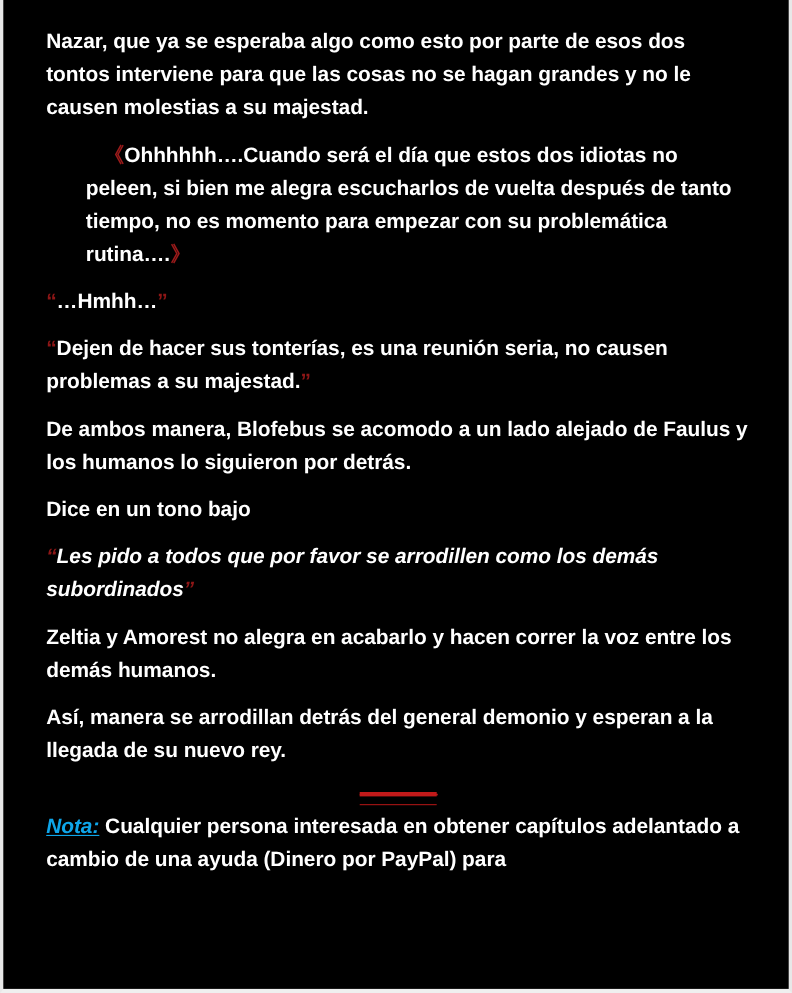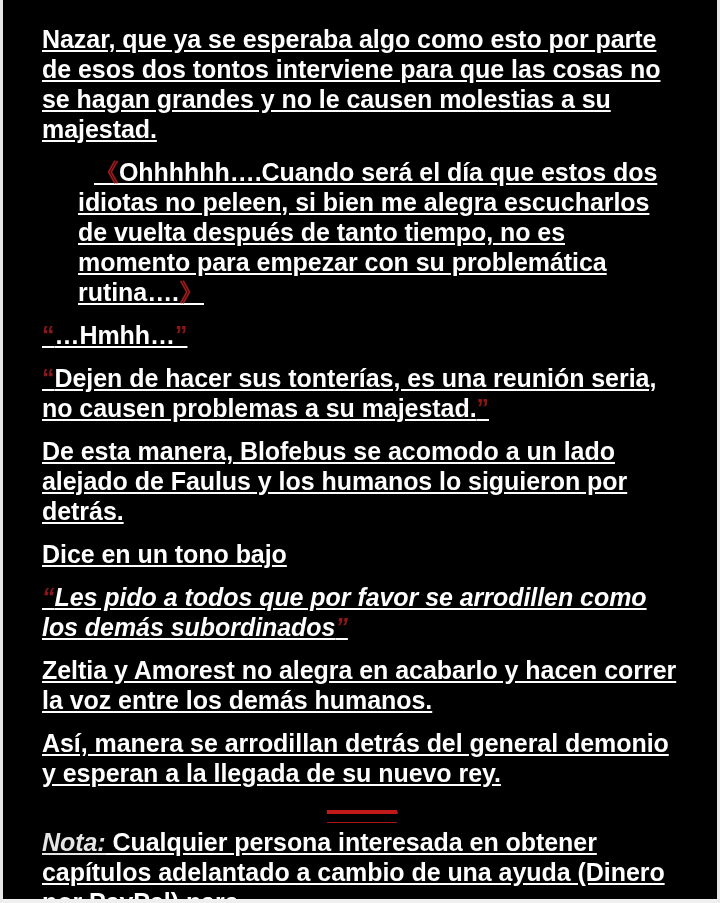--- a/index.html
+++ b/index.html
@@ -25,24 +25,23 @@
   .content {
     position: absolute;
     left: 39px;
     top: 24px;
     width: 640px;
   }
   p.para {
     margin: 0 0 13px 0;
     color: #ffffff;
     font-weight: bold;
-    font-size: 25px;
+    font-size: 19px;
     line-height: 30px;
     letter-spacing: -0.05px;
-    text-decoration: underline;
   }
   p.para.indent {
     text-indent: 16px;
     margin-left: 36px;
   }
   p.para.italic {
     font-style: italic;
   }
   .q {
     color: #8e1616;
@@ -73,21 +72,21 @@
     content: "";
     position: absolute;
     left: 0;
     right: 0;
     top: 50%;
     height: 4px;
     background: #c21a1a;
     transform: translateY(-50%);
   }
   .nota {
-    color: #e5e5e5;
+    color: #0ea5e9;
     font-style: italic;
     font-weight: bold;
     text-decoration: underline;
     text-underline-offset: 2px;
   }
 </style>
 </head>
 <body>
 
 <div class="page">
@@ -95,21 +94,21 @@
 
     <p class="para">Nazar, que ya se esperaba algo como esto por parte de esos dos tontos interviene para que las cosas no se hagan grandes y no le causen molestias a su majestad.</p>
 
     <p class="para indent"><span class="guill">《</span><span>Ohhhhhh….Cuando será el día que estos dos idiotas no peleen, si bien me alegra escucharlos de vuelta después de tanto tiempo, no es momento para empezar con su problemática rutina….</span><span class="guill">》</span></p>
 
     <p class="para"><span class="q">“</span><span>…Hmhh…</span><span class="q">”</span></p>
 
     <p class="para"><span class="q">“</span><span>Dejen de hacer sus tonterías, es una reunión seria, no causen problemas a su majestad.</span><span class="q">”</span></p>
 
 
-    <p class="para">De esta manera, Blofebus se acomodo a un lado alejado de Faulus y los humanos lo siguieron por detrás.</p>
+    <p class="para">De ambos manera, Blofebus se acomodo a un lado alejado de Faulus y los humanos lo siguieron por detrás.</p>
 
     <p class="para">Dice en un tono bajo</p>
 
     <p class="para italic"><span class="q">“</span><span>Les pido a todos que por favor se arrodillen como los demás subordinados</span><span class="q">”</span></p>
 
     <p class="para">Zeltia y Amorest no alegra en acabarlo y hacen correr la voz entre los demás humanos.</p>
 
     <p class="para">Así, manera se arrodillan detrás del general demonio y esperan a la llegada de su nuevo rey.</p>
 
     <div class="divider-wrap">

